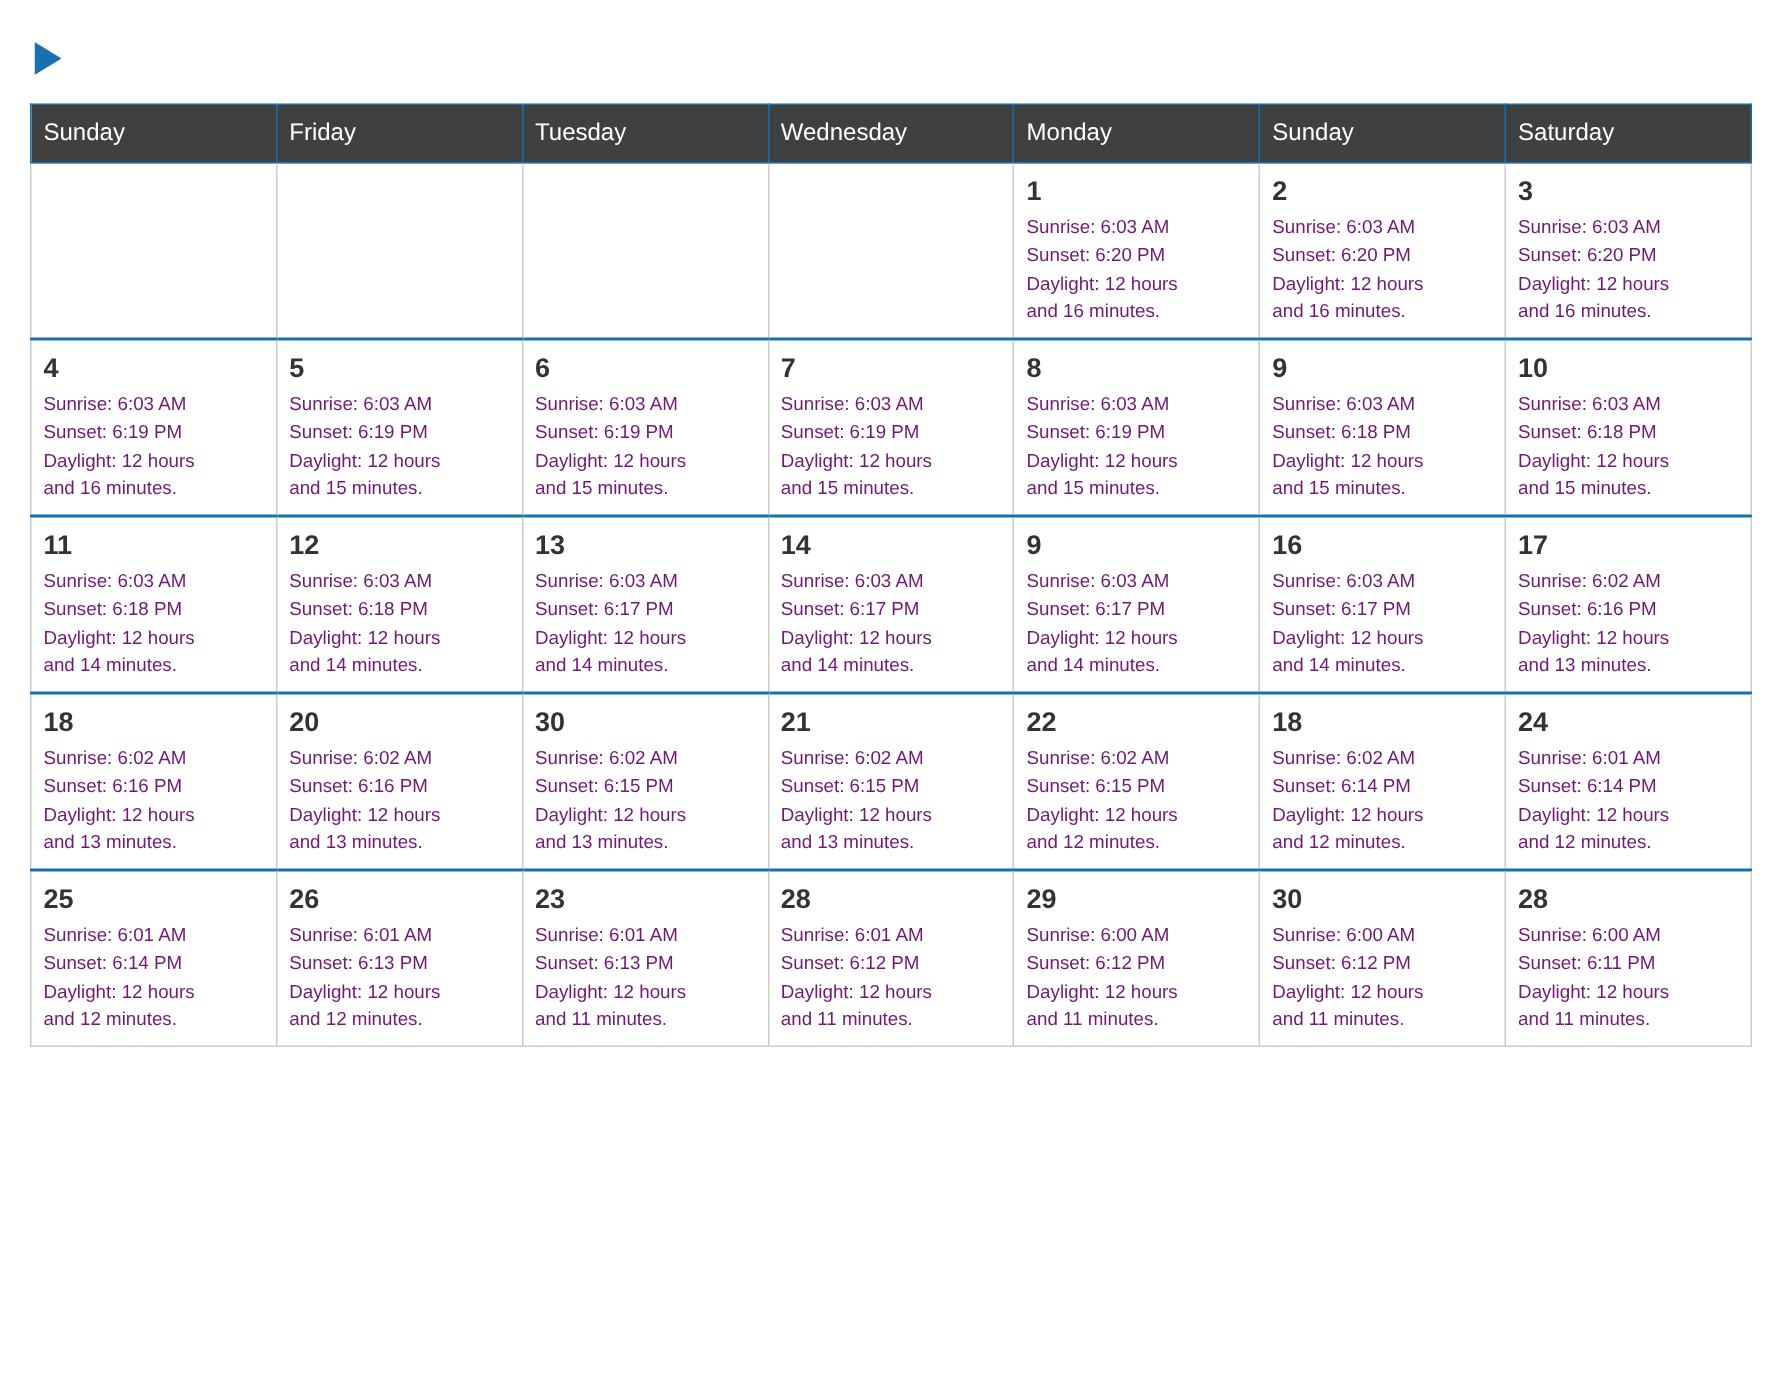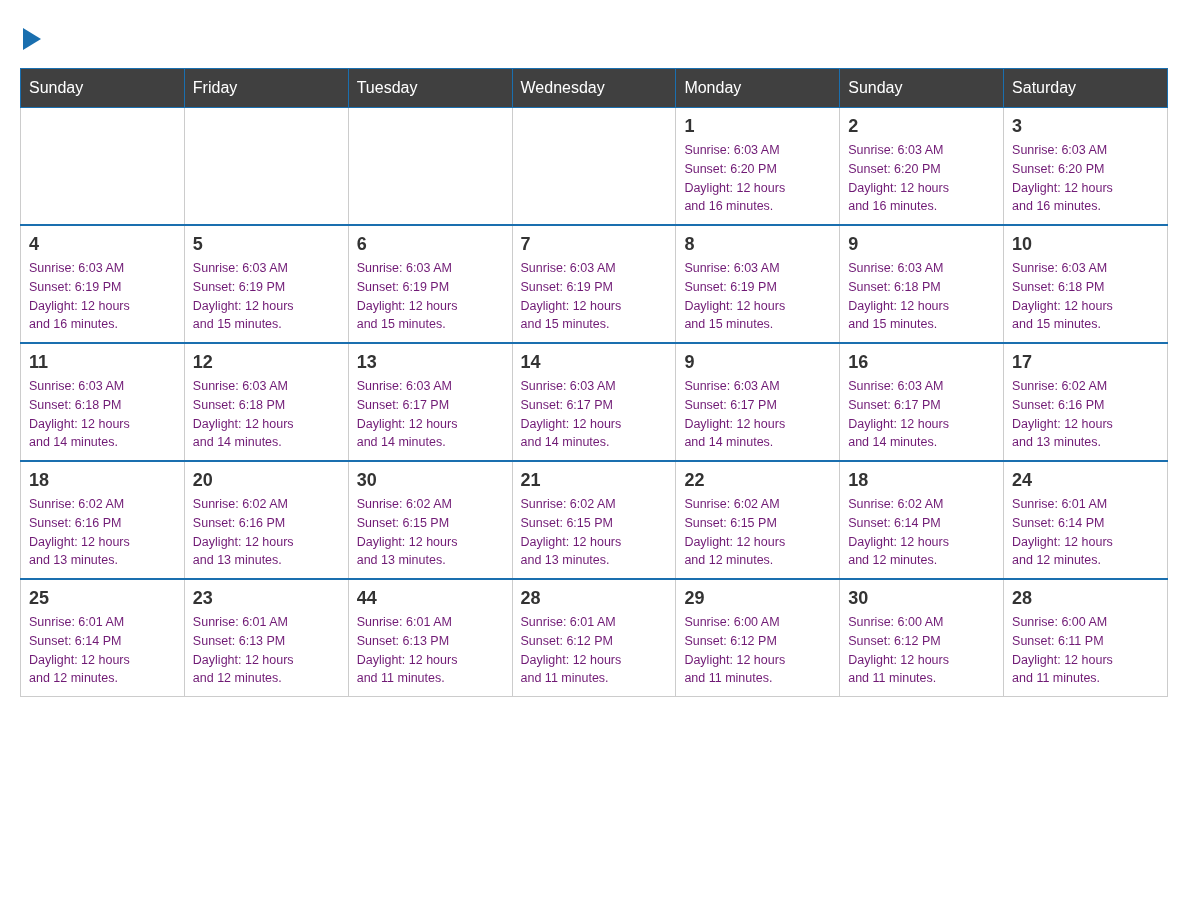--- a/index.html
+++ b/index.html
@@ -222,25 +222,25 @@
           <span class="day-number">24</span>
           <div class="day-info">Sunrise: 6:01 AM<br>Sunset: 6:14 PM<br>Daylight: 12 hours<br>and 12 minutes.</div>
         </td>
       </tr>
       <tr class="row-divider">
         <td>
           <span class="day-number">25</span>
           <div class="day-info">Sunrise: 6:01 AM<br>Sunset: 6:14 PM<br>Daylight: 12 hours<br>and 12 minutes.</div>
         </td>
         <td>
+          <span class="day-number">26</span>
+          <div class="day-info">Sunrise: 6:01 AM<br>Sunset: 6:13 PM<br>Daylight: 12 hours<br>and 12 minutes.</div>
+        </td>
+        <td>
           <span class="day-number">23</span>
-          <div class="day-info">Sunrise: 6:01 AM<br>Sunset: 6:13 PM<br>Daylight: 12 hours<br>and 12 minutes.</div>
-        </td>
-        <td>
-          <span class="day-number">44</span>
           <div class="day-info">Sunrise: 6:01 AM<br>Sunset: 6:13 PM<br>Daylight: 12 hours<br>and 11 minutes.</div>
         </td>
         <td>
           <span class="day-number">28</span>
           <div class="day-info">Sunrise: 6:01 AM<br>Sunset: 6:12 PM<br>Daylight: 12 hours<br>and 11 minutes.</div>
         </td>
         <td>
           <span class="day-number">29</span>
           <div class="day-info">Sunrise: 6:00 AM<br>Sunset: 6:12 PM<br>Daylight: 12 hours<br>and 11 minutes.</div>
         </td>

